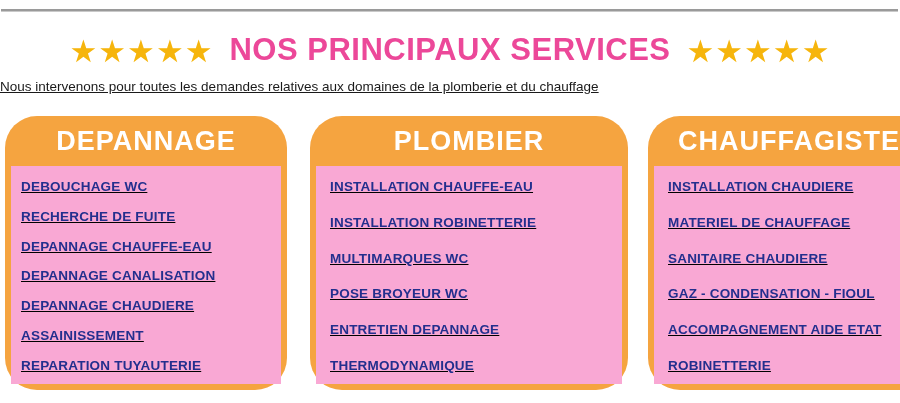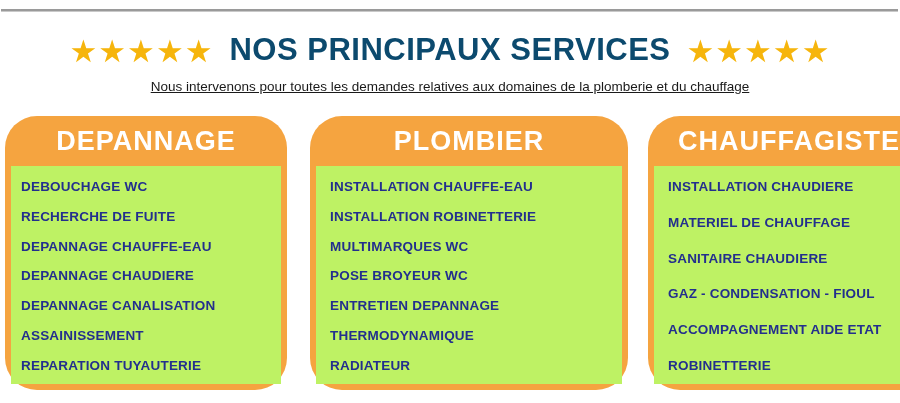--- a/index.html
+++ b/index.html
@@ -24,29 +24,29 @@
   }
   .stars {
     display:flex; align-items:center;
     color:#f6b50c;
     font-size:31px;
     letter-spacing:1px;
     line-height:1;
     padding-top:2px;
   }
   .page-title {
-    color:#0c4a6e;
+    color:#ec4899;
     font-size:31px;
     font-weight:bold;
     letter-spacing:0.5px;
     white-space:nowrap;
   }
   .subtitle-row {
     position:absolute; top:77px; left:0;
-    width:100%; text-align:center;
+    width:100%; text-align:left;
   }
   .subtitle {
     color:#1a1a1a;
     font-size:13.5px;
     text-decoration:underline;
   }
   .columns {
     position:absolute; top:116px; left:5px;
     display:flex;
   }
@@ -62,25 +62,26 @@
   .box-header {
     height:50px;
     display:flex; align-items:center; justify-content:center;
     color:#ffffff;
     font-size:27px;
     font-weight:bold;
     letter-spacing:1px;
     white-space:nowrap;
   }
   .box-body {
-    background:#bef264;
+    background:#f9a8d4;
     flex:1;
     display:flex; flex-direction:column;
     justify-content:space-between;
     padding:13px 4px 11px 4px;
+    text-decoration:underline;
   }
   .item {
     color:#232f8d;
     font-size:13.5px;
     font-weight:bold;
     letter-spacing:0.2px;
     white-space:nowrap;
     cursor:pointer;
     padding-left:6px;
   }
@@ -102,37 +103,36 @@
 </div>
 
 <div class="columns">
 
   <div class="service-box box-1">
     <div class="box-header">DEPANNAGE</div>
     <div class="box-body">
       <div class="item">DEBOUCHAGE WC</div>
       <div class="item">RECHERCHE DE FUITE</div>
       <div class="item">DEPANNAGE CHAUFFE-EAU</div>
+      <div class="item">DEPANNAGE CANALISATION</div>
       <div class="item">DEPANNAGE CHAUDIERE</div>
-      <div class="item">DEPANNAGE CANALISATION</div>
       <div class="item">ASSAINISSEMENT</div>
       <div class="item">REPARATION TUYAUTERIE</div>
     </div>
   </div>
 
   <div class="service-box box-2">
     <div class="box-header">PLOMBIER</div>
     <div class="box-body">
       <div class="item">INSTALLATION CHAUFFE-EAU</div>
       <div class="item">INSTALLATION ROBINETTERIE</div>
       <div class="item">MULTIMARQUES WC</div>
       <div class="item">POSE BROYEUR WC</div>
       <div class="item">ENTRETIEN DEPANNAGE</div>
       <div class="item">THERMODYNAMIQUE</div>
-      <div class="item">RADIATEUR</div>
     </div>
   </div>
 
   <div class="service-box box-3">
     <div class="box-header">CHAUFFAGISTE</div>
     <div class="box-body">
       <div class="item">INSTALLATION CHAUDIERE</div>
       <div class="item">MATERIEL DE CHAUFFAGE</div>
       <div class="item">SANITAIRE CHAUDIERE</div>
       <div class="item">GAZ - CONDENSATION - FIOUL</div>

